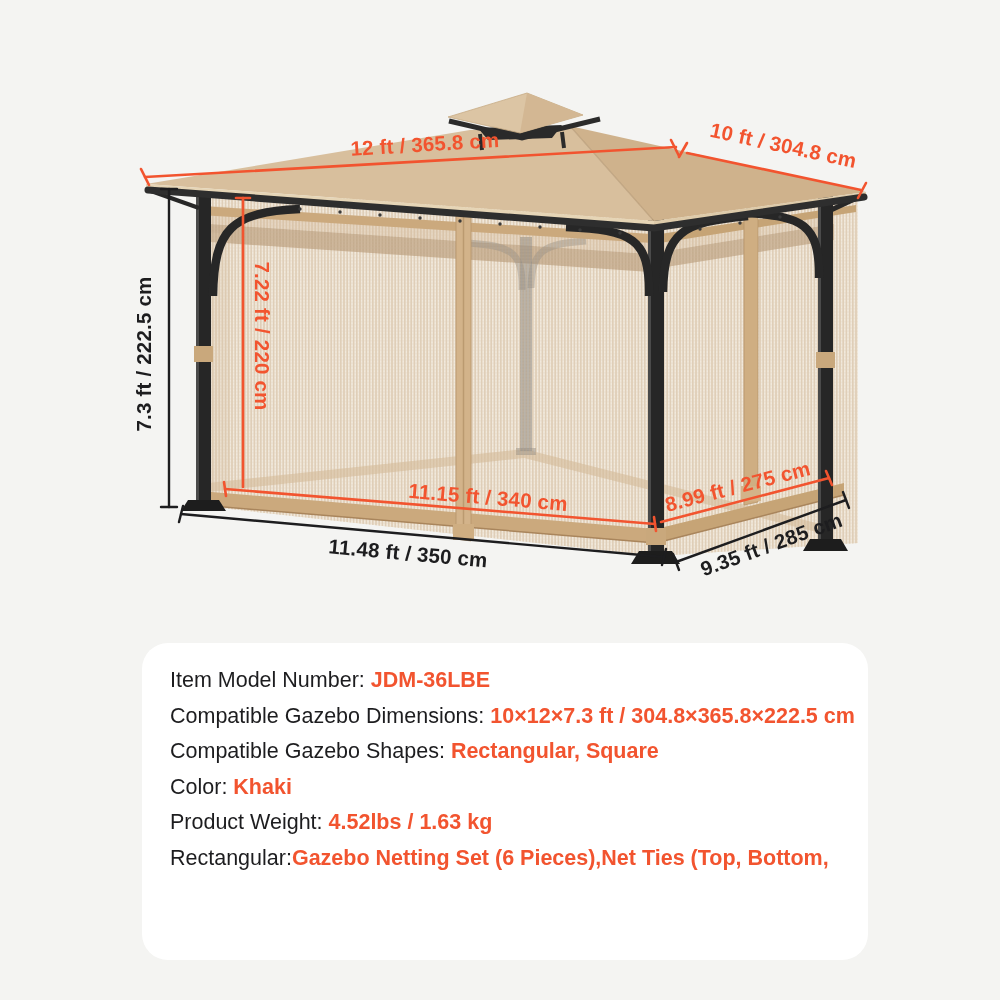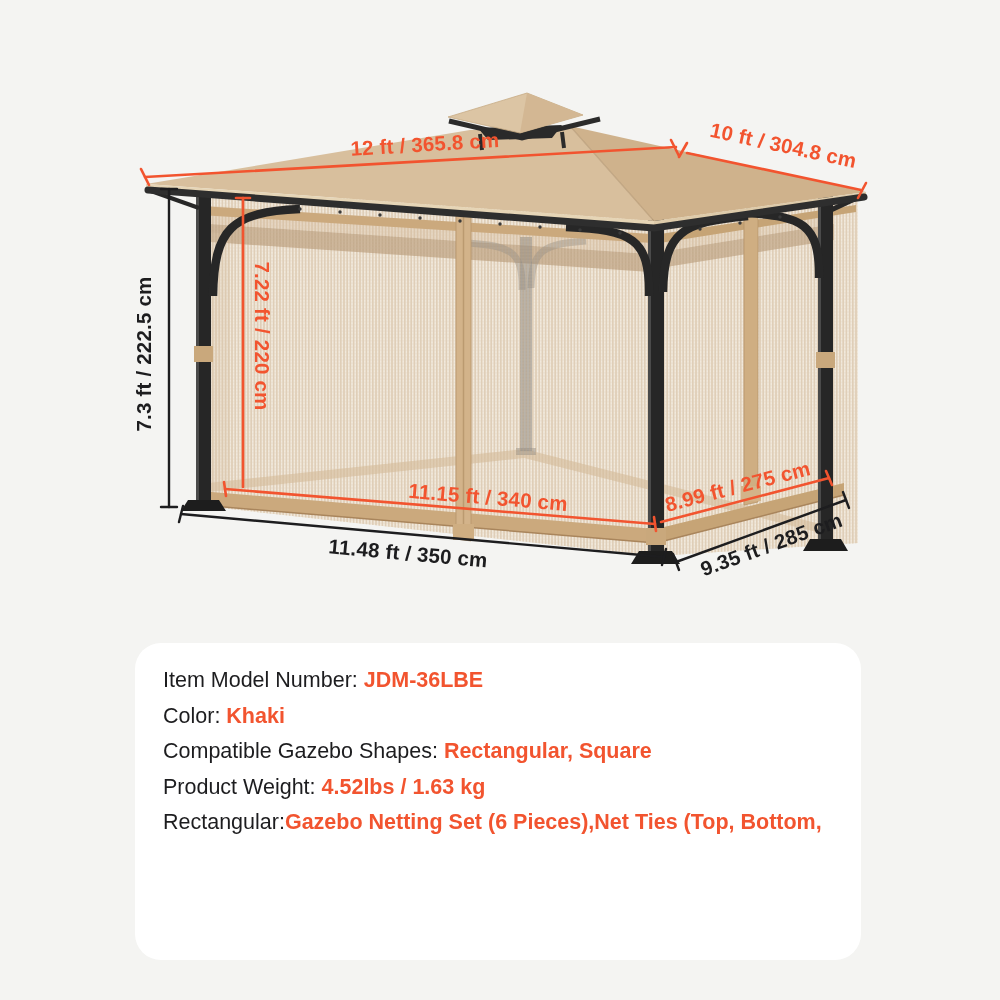--- a/index.html
+++ b/index.html
@@ -9,21 +9,21 @@
     font-family:"Liberation Sans", sans-serif;
   }
   .stage{position:absolute;left:0;top:0;width:1000px;height:625px;}
   .stage svg{display:block;width:1000px;height:625px;}
 
   .dim-text{font-size:20.5px;font-weight:600;letter-spacing:.2px;}
   .dim-orange{fill:#F2542F;}
   .dim-black{fill:#1D1D1F;}
 
   .spec-card{
-    position:absolute;left:135px;top:643px;width:726px;height:317px;
+    position:absolute;left:142px;top:643px;width:726px;height:317px;
     background:#FFFFFF;border-radius:26px;box-sizing:border-box;
     padding:20px 28px 0 28px;
   }
   .spec-row{
     font-size:21.5px;line-height:35.5px;color:#1D1D1F;
     white-space:nowrap;
   }
   .spec-label{font-weight:400;color:#1D1D1F;}
   .spec-value{font-weight:700;color:#F2542F;}
 </style>
@@ -198,24 +198,27 @@
     <text class="dim-text dim-black" x="772" y="546" text-anchor="middle" dominant-baseline="middle" transform="rotate(-20 772 546)">9.35 ft / 285 cm</text>
   </g>
 </svg>
 </div>
 
 <div class="spec-card">
   <div class="spec-row">
     <span class="spec-label">Item Model Number: </span><span class="spec-value">JDM-36LBE</span>
   </div>
   <div class="spec-row">
+    <span class="spec-label">Compatible Gazebo Dimensions: </span><span class="spec-value">10×12×7.3 ft / 304.8×365.8×222.5 cm</span>
+  </div>
+  <div class="spec-row">
+    <span class="spec-label">Compatible Gazebo Shapes: </span><span class="spec-value">Rectangular, Square</span>
+  </div>
+  <div class="spec-row">
     <span class="spec-label">Color: </span><span class="spec-value">Khaki</span>
   </div>
   <div class="spec-row">
-    <span class="spec-label">Compatible Gazebo Shapes: </span><span class="spec-value">Rectangular, Square</span>
-  </div>
-  <div class="spec-row">
     <span class="spec-label">Product Weight: </span><span class="spec-value">4.52lbs / 1.63 kg</span>
   </div>
   <div class="spec-row">
     <span class="spec-label">Rectangular:</span><span class="spec-value">Gazebo Netting Set (6 Pieces),Net Ties (Top, Bottom,</span>
   </div>
 </div>
 
 </body></html>

